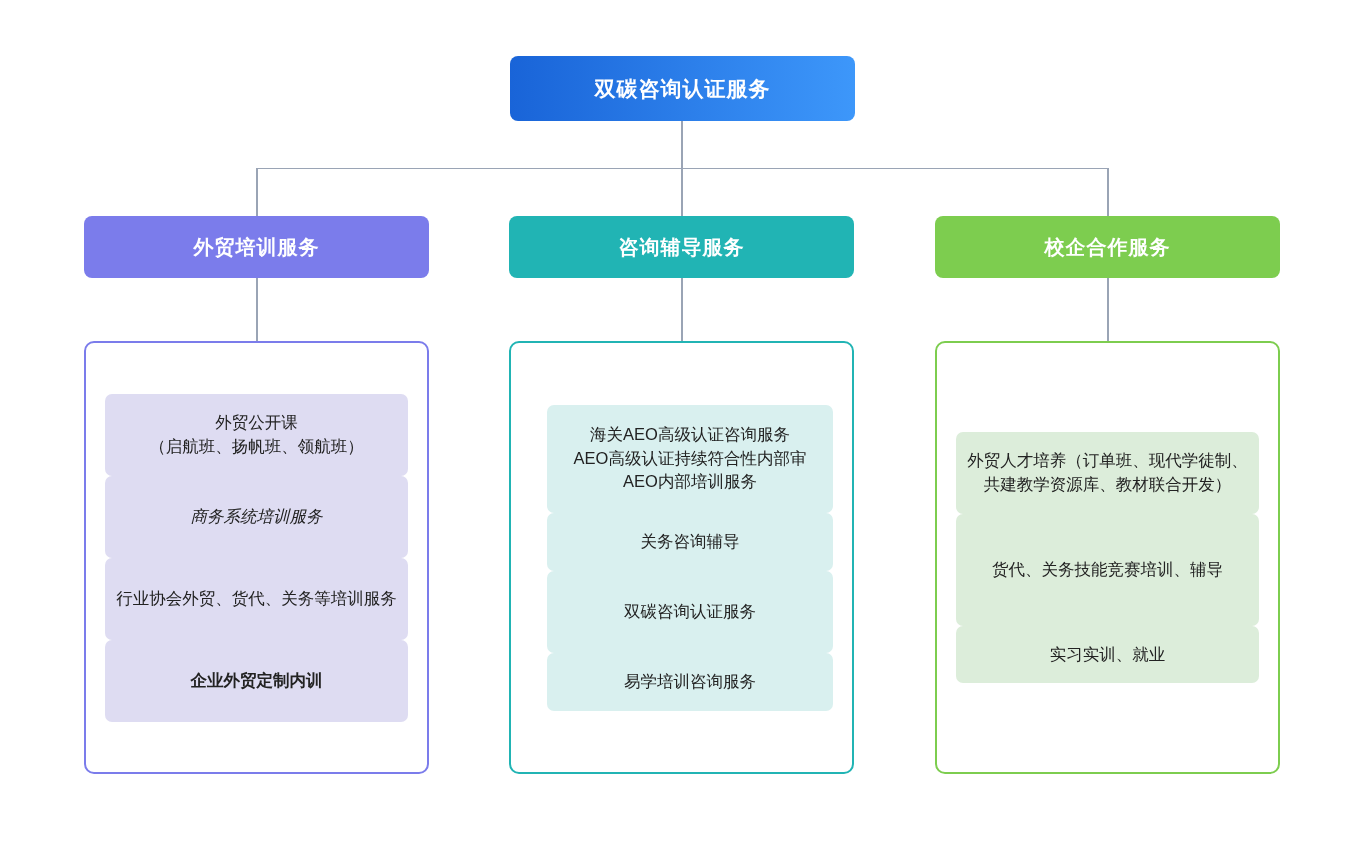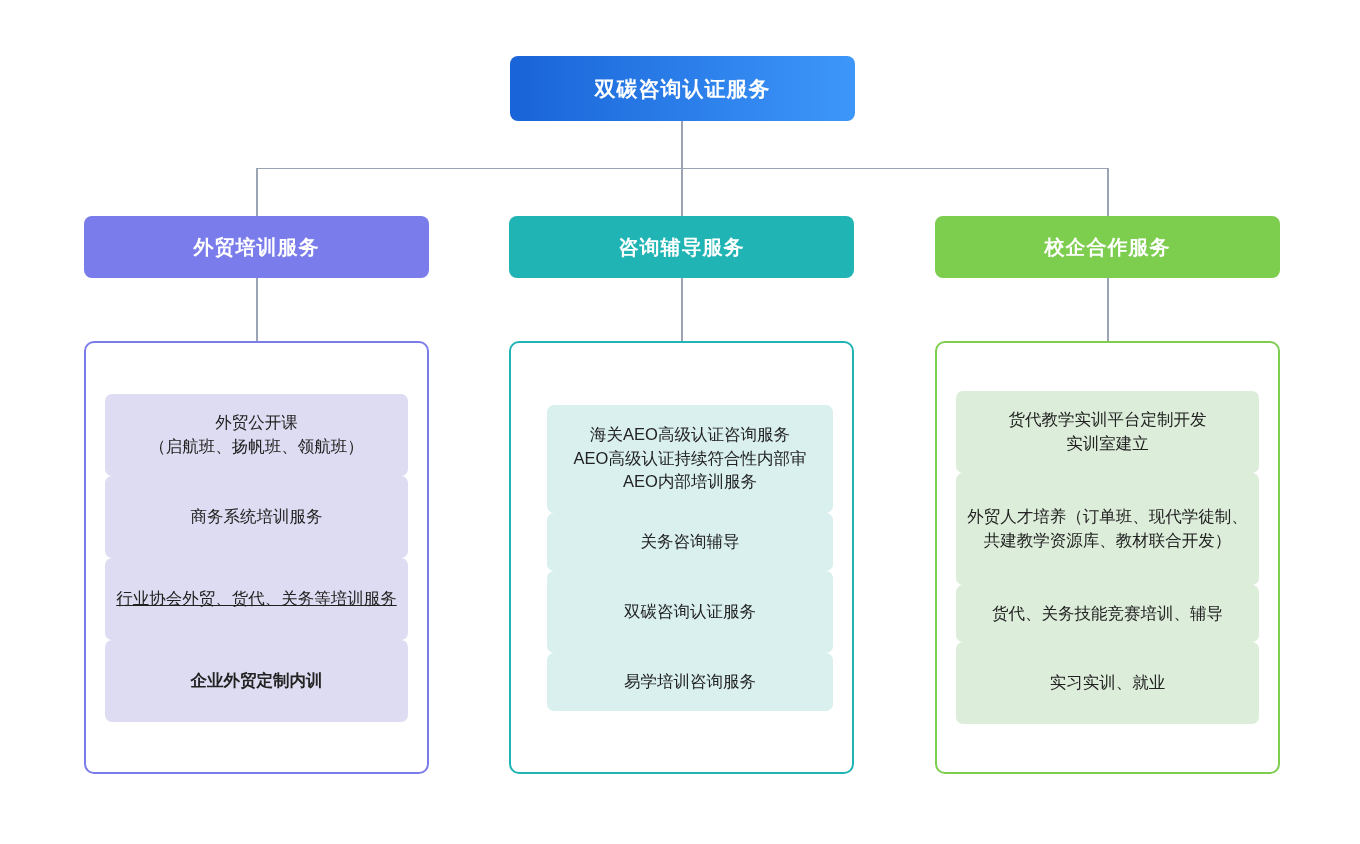--- a/index.html
+++ b/index.html
@@ -136,21 +136,21 @@
   .col2 .branch-box    { border-color: #21b4b4; padding-left: 36px; }
   .col2 .branch-item   { background: #d9f0ef; }
 
   
   .col3 .branch-header { background: #7dcd4f; }
   .col3 .branch-box    { border-color: #7dcd4f; }
   .col3 .branch-item   { background: #dcedda; }
 
   
   .col1 .branch-item:nth-child(1) { height: 82px; }
-  .col1 .branch-item:nth-child(2) { height: 82px; }
+  .col1 .branch-item:nth-child(2) { height: 82px; font-style: italic; }
   .col1 .branch-item:nth-child(3) { height: 82px; }
   .col1 .branch-item:nth-child(4) { height: 82px; }
 
   .col2 .branch-item:nth-child(1) { height: 108px; }
   .col2 .branch-item:nth-child(2) { height: 58px; }
   .col2 .branch-item:nth-child(3) { height: 82px; }
   .col2 .branch-item:nth-child(4) { height: 58px; }
 
   .col3 .branch-item:nth-child(1) { height: 82px; }
   .col3 .branch-item:nth-child(2) { height: 112px; font-family: Liberation Serif, serif; }
@@ -172,41 +172,39 @@
   <div class="connector conn-v-stem b1" style="background: rgb(154, 164, 181);"></div>
   <div class="connector conn-v-stem b2" style="background: rgb(154, 164, 181);"></div>
   <div class="connector conn-v-stem b3" style="background: rgb(154, 164, 181);"></div>
 
   <div class="branch col1">
     <div class="branch-header" style="background: rgb(123, 124, 235);">外贸培训服务</div>
     <div class="branch-box" style="border-color: rgb(123, 124, 235);">
       <div class="branch-item" style="background: rgb(222, 220, 242);">外贸公开课
 （启航班、扬帆班、领航班）</div>
       <div class="branch-item" style="background: rgb(222, 220, 242);">商务系统培训服务</div>
-      <div class="branch-item" style="background: rgb(222, 220, 242); text-decoration: underline;">行业协会外贸、货代、关务等培训服务</div>
+      <div class="branch-item" style="background: rgb(222, 220, 242);">行业协会外贸、货代、关务等培训服务</div>
       <div class="branch-item" style="background: rgb(222, 220, 242); font-weight: bold;">企业外贸定制内训</div>
     </div>
   </div>
 
   <div class="branch col2">
     <div class="branch-header" style="background: rgb(33, 180, 180);">咨询辅导服务</div>
     <div class="branch-box" style="border-color: rgb(33, 180, 180);">
       <div class="branch-item" style="background: rgb(217, 240, 239);">海关AEO高级认证咨询服务
 AEO高级认证持续符合性内部审
 AEO内部培训服务</div>
       <div class="branch-item" style="background: rgb(217, 240, 239);">关务咨询辅导</div>
       <div class="branch-item" style="background: rgb(217, 240, 239);">双碳咨询认证服务</div>
       <div class="branch-item" style="background: rgb(217, 240, 239);">易学培训咨询服务</div>
     </div>
   </div>
 
   <div class="branch col3">
     <div class="branch-header" style="background: rgb(125, 205, 79);">校企合作服务</div>
     <div class="branch-box" style="border-color: rgb(125, 205, 79);">
-      <div class="branch-item" style="background: rgb(220, 237, 218);">货代教学实训平台定制开发
-实训室建立</div>
       <div class="branch-item" style="background: rgb(220, 237, 218);">外贸人才培养（订单班、现代学徒制、共建教学资源库、教材联合开发）</div>
       <div class="branch-item" style="background: rgb(220, 237, 218);">货代、关务技能竞赛培训、辅导</div>
       <div class="branch-item" style="background: rgb(220, 237, 218);">实习实训、就业</div>
     </div>
   </div>
 
 </div>
 
 </body></html>

